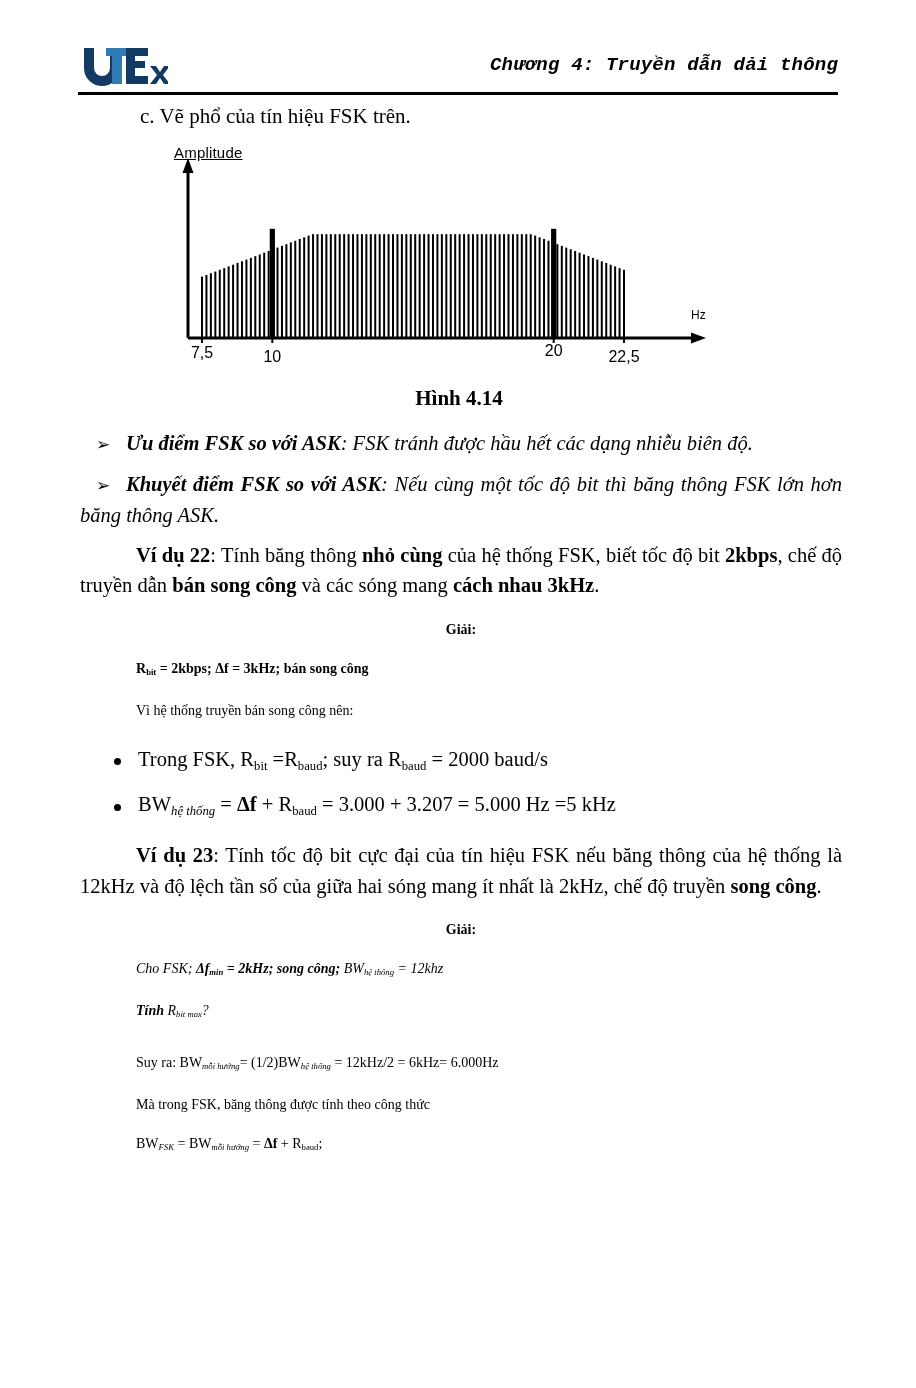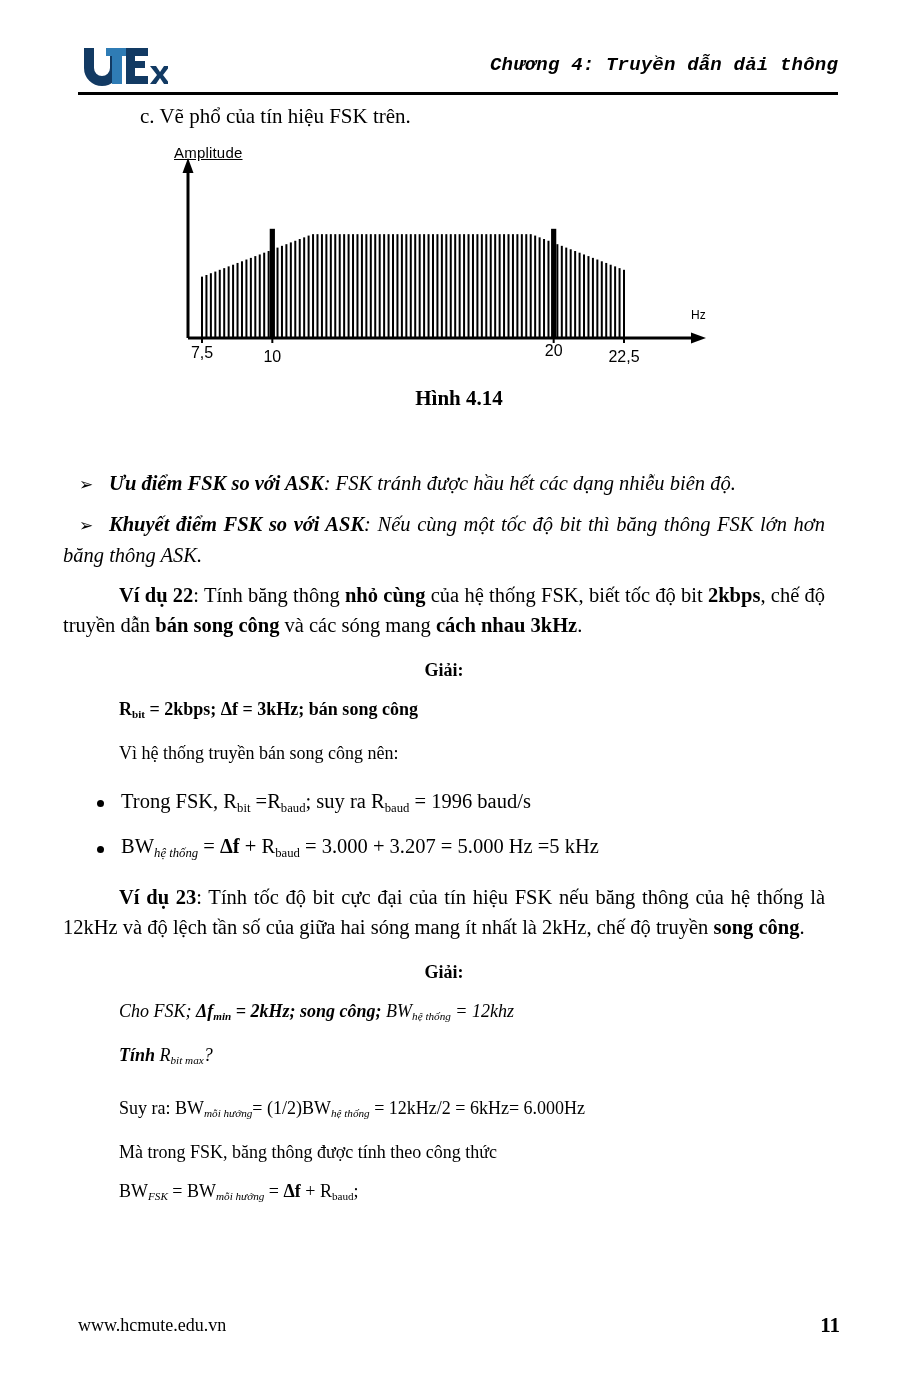--- a/index.html
+++ b/index.html
@@ -56,28 +56,27 @@
     left: 0px;
     top: 50px;
     width: 760px;
     height: 0;
     border-top: 3px solid #000;
   }
 
   
   .content {
     position: absolute;
-    left: 63px;
+    left: 80px;
     top: 100px;
     width: 762px;
-    margin-top: 40px;
   }
 
   .line {
-    font-size: 18px;
+    font-size: 14px;
     line-height: 30px;
     margin: 0;
     text-align: justify;
   }
   .para {
     font-size: 20.5px;
     line-height: 30.5px;
     margin: 0;
     text-align: justify;
     text-justify: inter-word;
@@ -395,21 +394,21 @@
     <div class="spacer-sm"></div>
 
     <p class="line" style="padding-left:56px;">Vì hệ thống truyền bán song công nên:</p>
 
     <div class="spacer-sm"></div>
 
 
     <div class="spacer-sm"></div>
 
     <div class="bullet-row">
-      <span class="bullet-dot"></span><span>Trong FSK, R</span><sub>bit</sub><span> =R</span><sub>baud</sub><span>; suy ra R</span><sub>baud</sub><span> = 1996 baud/s</span>
+      <span class="bullet-dot"></span><span>Trong FSK, R</span><sub>bit</sub><span> =R</span><sub>baud</sub><span>; suy ra R</span><sub>baud</sub><span> = 2000 baud/s</span>
     </div>
 
     <div class="spacer-sm"></div>
 
     <div class="bullet-row">
       <span class="bullet-dot"></span><span>BW</span><span class="subit">hệ thống</span><span> = </span><span class="b">Δf</span><span> +  R</span><sub>baud</sub><span> = 3.000 + 3.207 = 5.000 Hz =5 kHz</span>
     </div>
 
     <div class="spacer-md"></div>
 
@@ -437,18 +436,14 @@
     <div class="spacer-sm"></div>
 
     <p class="line" style="padding-left:56px;">Mà trong FSK, băng thông được tính theo công thức</p>
 
     <div class="spacer-sm"></div>
 
     <p class="line" style="padding-left:56px;"><span>BW</span><span class="subit">FSK</span><span> = BW</span><span class="subit">mỗi hướng</span><span> = </span><span class="b">Δf</span><span> +  R</span><sub>baud</sub><span>;</span></p>
 
   </div>
 
-  <div class="footer">
-    <div class="footer-url">www.hcmute.edu.vn</div>
-    <div class="footer-page">11</div>
-  </div>
 
 </div>
 
 </body></html>

